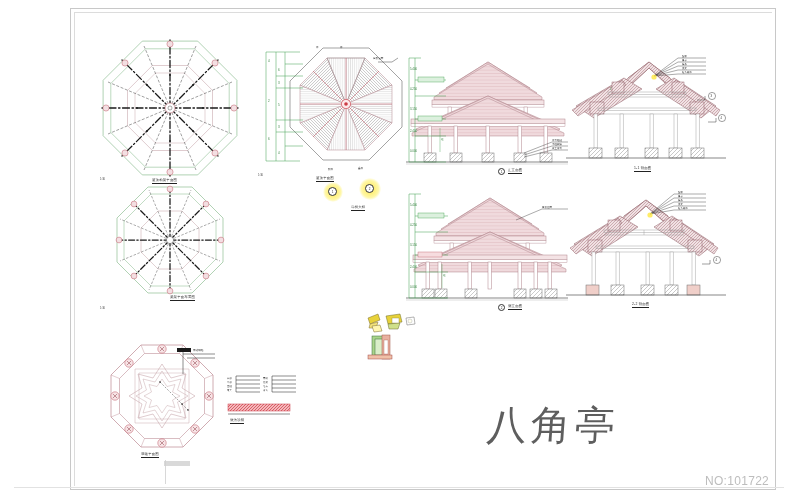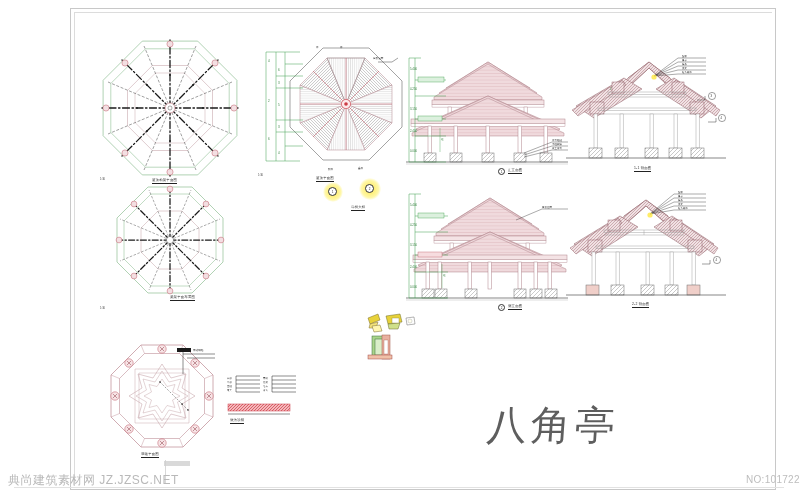--- a/index.html
+++ b/index.html
@@ -25,22 +25,22 @@
     border-top: 1px solid #dcdcdc;
   }
 
   
   .wm-left {
     position: absolute; left: 8px; top: 472px;
     font-size: 12px; color: #b9b9b9; letter-spacing: .5px;
     white-space: nowrap;
   }
   .wm-right {
-    position: absolute; left: 746px; top: 474px;
-    font-size: 10px; color: #bdbdbd; letter-spacing: .3px;
+    position: absolute; left: 705px; top: 474px;
+    font-size: 12px; color: #bdbdbd; letter-spacing: .3px;
   }
   .wm-rule {
     position: absolute; left: 14px; top: 487px; width: 770px; height: 1px;
     background: #e2e2e2;
   }
   .wm-tick {
     position: absolute; left: 165px; top: 460px; width: 1px; height: 24px;
     background: #d8d8d8;
   }
   .wm-stamp {
@@ -737,17 +737,16 @@
       <rect x="2" y="34" width="62" height="7" fill="url(#redH)" stroke="#cc3b45" stroke-width=".5"></rect>
       <line x1="2" y1="44" x2="64" y2="44" stroke="#1a1a1a" stroke-width=".5"></line>
     </svg>
     <div class="cap cap-u" style="left:4px;top:48px;">做法说明</div>
   </div>
 
   <div class="title-cn">八角亭</div>
 
   <div class="wm-tick"></div>
   <div class="wm-stamp"></div>
-  <div class="wm-left">典尚建筑素材网  JZ.JZSC.NET</div>
   <div class="wm-rule"></div>
   <div class="wm-right">NO:101722</div>
 
 </div>
 
 </body></html>

